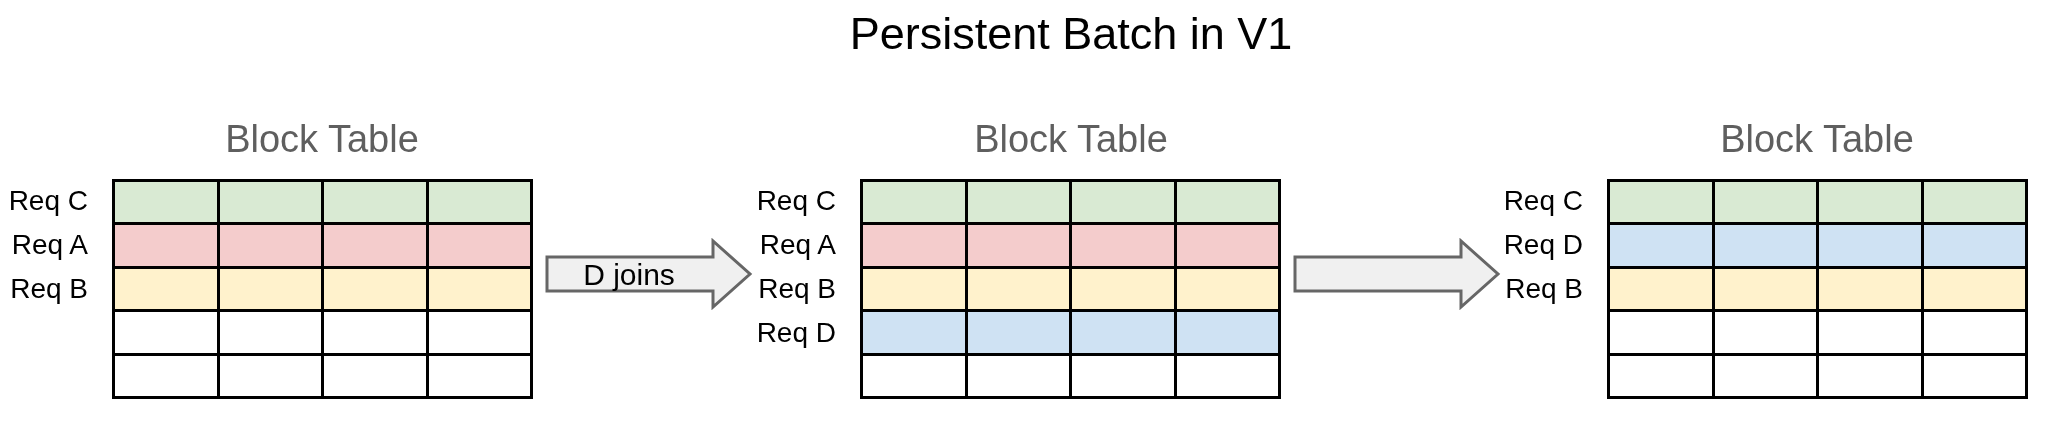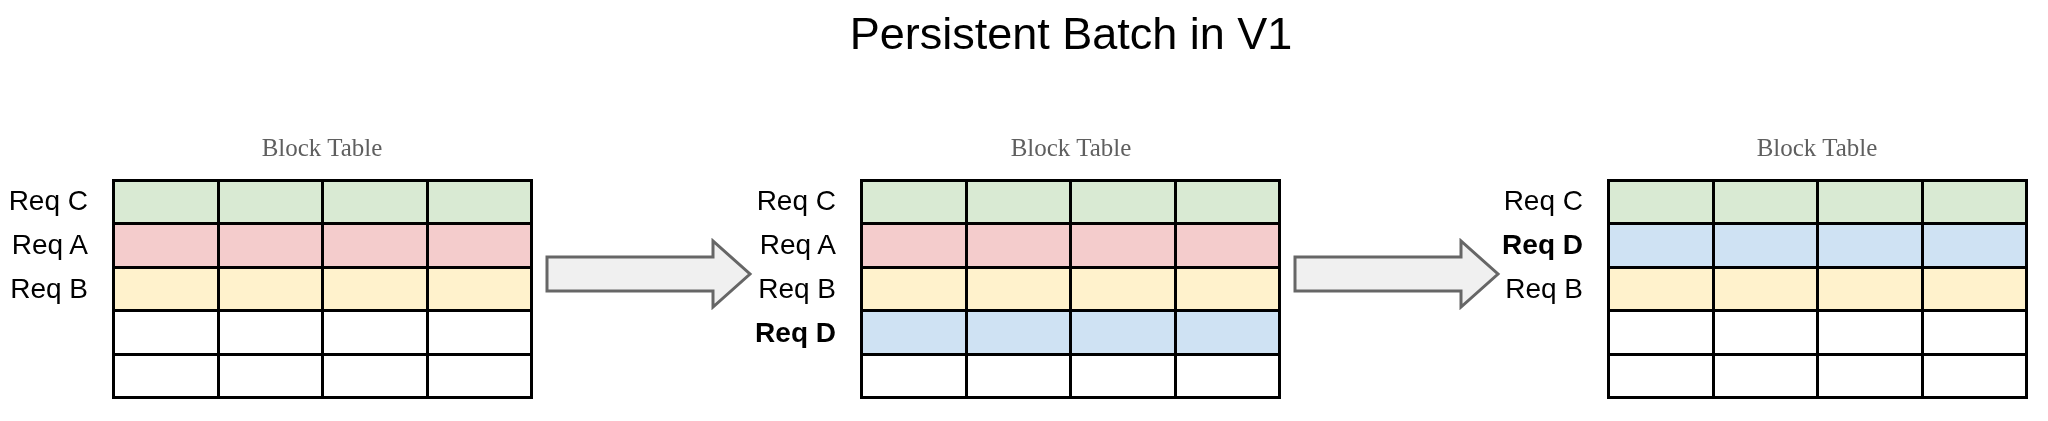--- a/index.html
+++ b/index.html
@@ -15,27 +15,26 @@
     position: absolute;
     left: 47px; top: 8px;
     width: 2048px;
     text-align: center;
     font-size: 45px;
     color: #000000;
     white-space: nowrap;
   }
   .panel-heading {
     position: absolute;
-    top: 134px;
+    top: 118px;
     width: 400px;
     text-align: center;
-    font-size: 25px;
+    font-size: 38px;
     color: var(--heading-gray, #5f5f5f);
     white-space: nowrap;
-    font-family: Liberation Serif, serif;
   }
   .block-grid {
     position: absolute;
     top: 179px;
     width: 421px;
     height: 220px;
     box-sizing: border-box;
     background: var(--grid-line, #000000);
     padding: 3px;
     display: grid;
@@ -53,21 +52,21 @@
     grid-template-rows: repeat(5, 1fr);
   }
   .row-label {
     display: flex;
     align-items: center;
     justify-content: flex-end;
     font-size: 28px;
     color: #000000;
     white-space: nowrap;
   }
-  .row-label.bold { font-weight: bold; text-align: center; }
+  .row-label.bold { font-weight: normal; text-align: center; }
   .arrow-svg { position: absolute; top: 238px; width: 208px; height: 72px; }
   .arrow-svg polygon {
     fill: var(--arrow-fill, #f0f0f0);
     stroke: var(--arrow-border, #666666);
     stroke-width: 3;
     stroke-linejoin: miter;
   }
   .arrow-label {
     position: absolute;
     top: 256px;
@@ -122,20 +121,21 @@
         <div class="cell" style="background: rgb(255, 255, 255);"></div>
         <div class="cell" style="background: rgb(255, 255, 255);"></div>
         <div class="cell" style="background: rgb(255, 255, 255);"></div>
         <div class="cell" style="background: rgb(255, 255, 255);"></div>
       </div>
   </div>
 
   <svg class="arrow-svg arrow-0" viewBox="0 0 208 72" aria-hidden="true">
     <polygon points="2,19 168,19 168,3 205,36 168,69 168,53 2,53"></polygon>
   </svg>
+  <div class="arrow-label arrow-0">D joins</div>
 
   <div class="panel-heading heading-1">Block Table</div>
   <div>
     <div class="row-labels labels-1">
         <div class="row-label">Req C</div>
         <div class="row-label">Req A</div>
         <div class="row-label">Req B</div>
         <div class="row-label bold">Req D</div>
         <div class="row-label"></div>
       </div>

